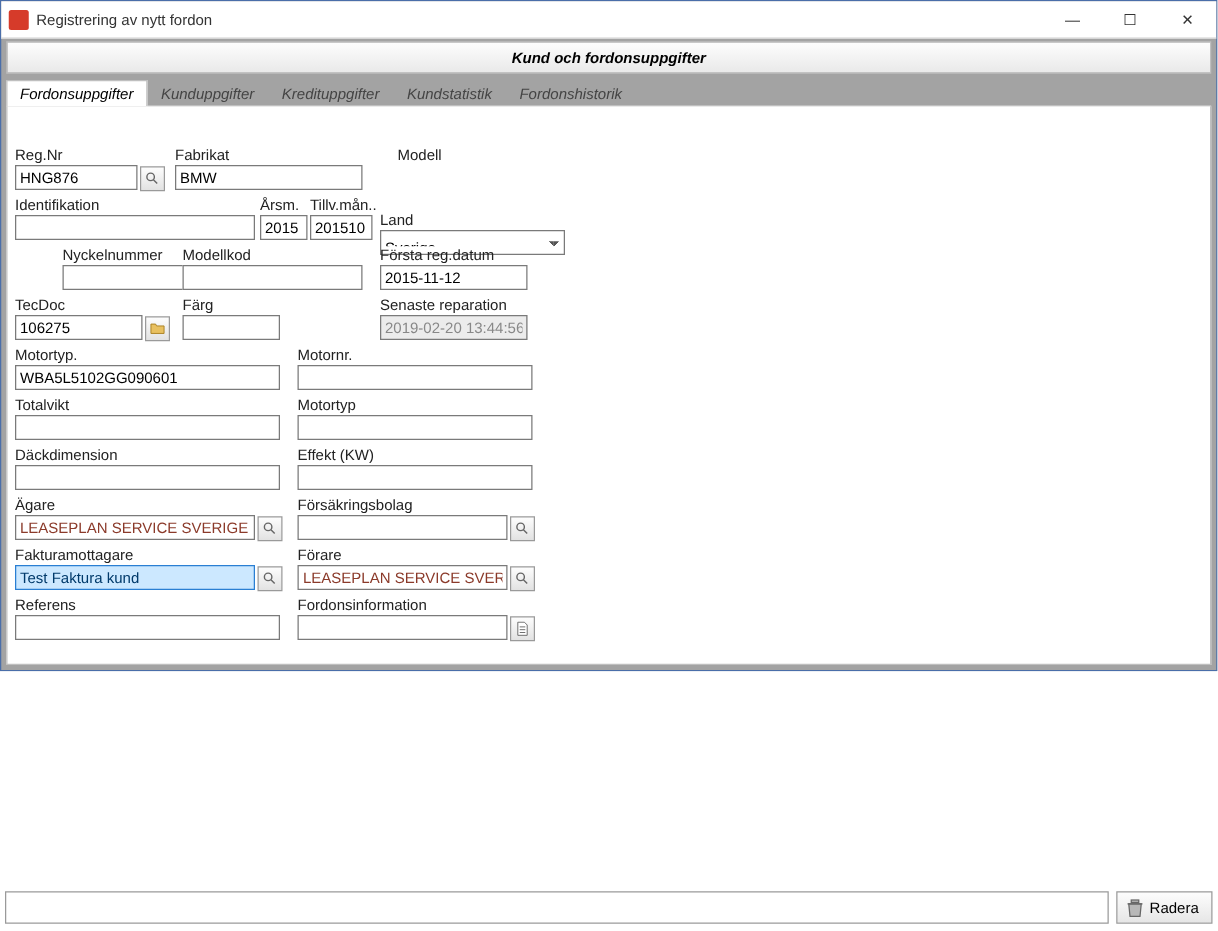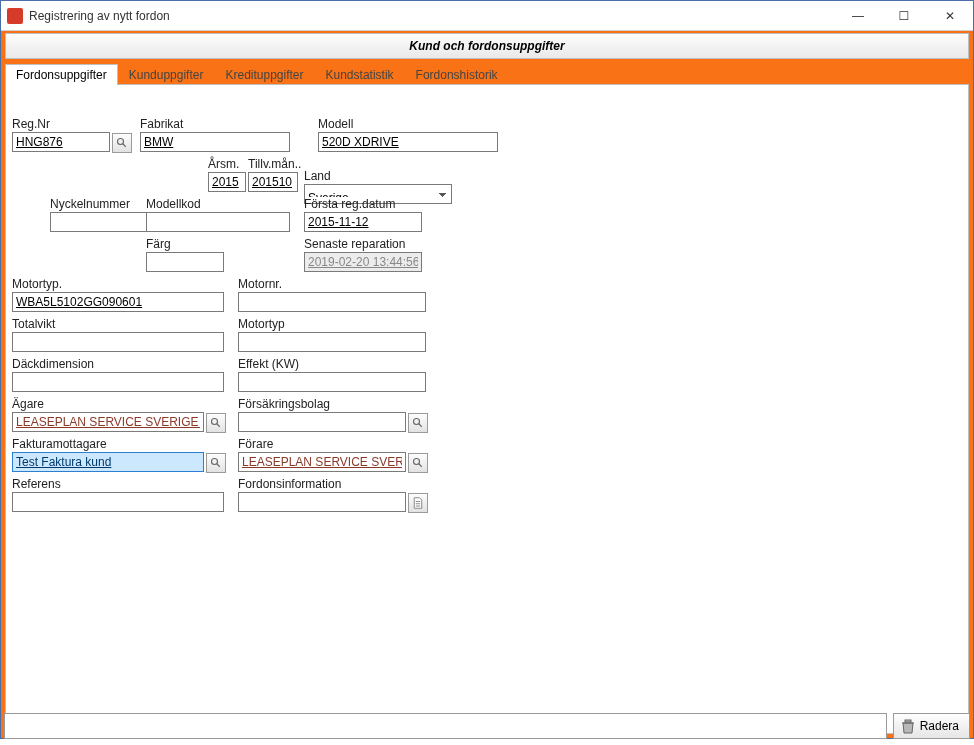--- a/index.html
+++ b/index.html
@@ -1,30 +1,30 @@
 <!DOCTYPE html>
 <html><head>
 <meta charset="utf-8">
 <style>
   * { box-sizing: border-box; font-family: "Segoe UI", Tahoma, sans-serif; font-size: 12px; }
   body { margin: 0; background: #fff; }
-  .window { width: 974px; height: 739px; border: 1px solid #4a6ea9; background: #f97316; display: flex; flex-direction: column; }
+  .window { width: 974px; height: 537px; border: 1px solid #4a6ea9; background: #a3a3a3; display: flex; flex-direction: column; }
   .titlebar { height: 30px; display: flex; align-items: center; background: #fff; border-bottom: 1px solid #d0d0d0; }
   .titlebar-icon { width: 16px; height: 16px; margin: 0 6px; background: #d63b2a; display:inline-block; border-radius:2px; }
   .titlebar-text { flex: 1; color: #333; font-size: 12px; }
   .win-controls { display: flex; }
   .win-btn { width: 46px; height: 30px; display: flex; align-items: center; justify-content: center; color: #333; font-size: 13px; }
   .header-band { margin: 2px 4px 0 4px; border: 1px solid #bfbfbf; background: linear-gradient(#fdfdfd,#e9e9e9); height: 26px; display: flex; align-items: center; justify-content: center; font-weight: bold; font-style: italic; font-size: 15px; }
-  .tabs { display: flex; margin: 4px 4px 0 4px; border-bottom: 1px solid #bfbfbf; height: 22px; }
+  .tabs { display: flex; margin: 4px 4px 0 4px; border-bottom: 1px solid #bfbfbf; height: 22px; font-style: italic; }
   .tab { padding: 3px 10px 0 10px; color: #444; border: 1px solid transparent; border-bottom: none; cursor: default; position: relative; top: 1px; }
   .tab.active { border-color: #bfbfbf; background: #fff; color: #000; }
   .content { flex: 1; margin: 0 4px 4px 4px; border: 1px solid #bfbfbf; border-top: none; padding: 26px 8px 8px 8px; position: relative; background: #fff; }
   .field { position: absolute; }
   .lbl { display: block; color: #222; margin-bottom: 1px; white-space: nowrap; }
-  input.tx, .sel { border: 1px solid #7a7a7a; height: 20px; padding: 6px 3px; font-size: 12px; background: #fff; color: #000; width: 100%; text-decoration: underline; }
+  input.tx, .sel { border: 1px solid #7a7a7a; height: 20px; padding: 6px 3px; font-size: 12px; background: #fff; color: #000; width: 100%; }
   .sel { appearance: none; padding-right: 16px; background-image: linear-gradient(45deg, transparent 50%, #555 50%), linear-gradient(135deg, #555 50%, transparent 50%); background-position: right 8px top 8px, right 4px top 8px; background-size: 4px 4px; background-repeat: no-repeat; }
   .brown input { color: #8b3a2a; }
   .ro input { background: #ececec; color: #888; }
   .highlight input { background: #cce8ff; color: #003a6b; border: 1px solid #2a7fd3; }
   .lookup { position: absolute; width: 20px; height: 20px; border: 1px solid #9a9a9a; background: linear-gradient(#fdfdfd,#e2e2e2); display:flex; align-items:center; justify-content:center; }
   .lookup svg { width:12px; height:12px; }
   .footer { position: absolute; left: 4px; right: 4px; bottom: 6px; display: flex; align-items: flex-end; }
   .footer-field { flex: 1; height: 26px; border: 1px solid #9a9a9a; background: #fff; }
   .btn { margin-left: 6px; height: 26px; padding: 0 10px 0 6px; border: 1px solid #9a9a9a; background: linear-gradient(#fdfdfd,#e6e6e6); display: flex; align-items: center; gap: 4px; }
   .btn svg { width: 16px; height: 16px; }
@@ -73,23 +73,26 @@
             <line x1="9" y1="9" x2="13" y2="13" stroke="#666" stroke-width="1.5"></line>
           </svg>
       </span>
     </div>
     <div class="field" style="left:134px; top:32px; width:150px;">
       <span class="lbl">Fabrikat</span>
       <input class="tx" value="BMW" style="">
     </div>
     <div class="field" style="left:312px; top:32px; width:180px;">
       <span class="lbl">Modell</span>
-      <input class="tx" value="520D XDRIVE" style="">
-    </div>
-
+    </div>
+
+    <div class="field" style="left:6px; top:72px; width:192px;">
+      <span class="lbl">Identifikation</span>
+      <input class="tx" value="" style="">
+    </div>
     <div class="field" style="left:202px; top:72px; width:38px;">
       <span class="lbl">Årsm.</span>
       <input class="tx" value="2015" style="">
     </div>
     <div class="field" style="left:242px; top:72px; width:50px;">
       <span class="lbl">Tillv.mån..</span>
       <input class="tx" value="201510" style="">
     </div>
     <div class="field" style="left:298px; top:84px; width:148px;">
       <span class="lbl">Land</span>
@@ -104,20 +107,29 @@
     </div>
     <div class="field" style="left:140px; top:112px; width:144px;">
       <span class="lbl">Modellkod</span>
       <input class="tx" value="" style="">
     </div>
     <div class="field" style="left:298px; top:112px; width:118px;">
       <span class="lbl">Första reg.datum</span>
       <input class="tx" value="2015-11-12" style="">
     </div>
 
+    <div class="field" style="left:6px; top:152px; width:126px;">
+      <span class="lbl">TecDoc</span>
+      <input class="tx" style="width: 102px;" value="106275">
+      <span class="lookup" style="left:104px; top:16px;">
+        <svg viewBox="0 0 16 16">
+            <path d="M1 3h5l1 2h8v8H1z" fill="#e8c060" stroke="#aa8020"></path>
+          </svg>
+      </span>
+    </div>
     <div class="field" style="left:140px; top:152px; width:78px;">
       <span class="lbl">Färg</span>
       <input class="tx" value="" style="">
     </div>
     <div class="field ro" style="left:298px; top:152px; width:118px;">
       <span class="lbl">Senaste reparation</span>
       <input class="tx" readonly="" value="2019-02-20 13:44:56" style="">
     </div>
 
     <div class="field" style="left:6px; top:192px; width:212px;">

